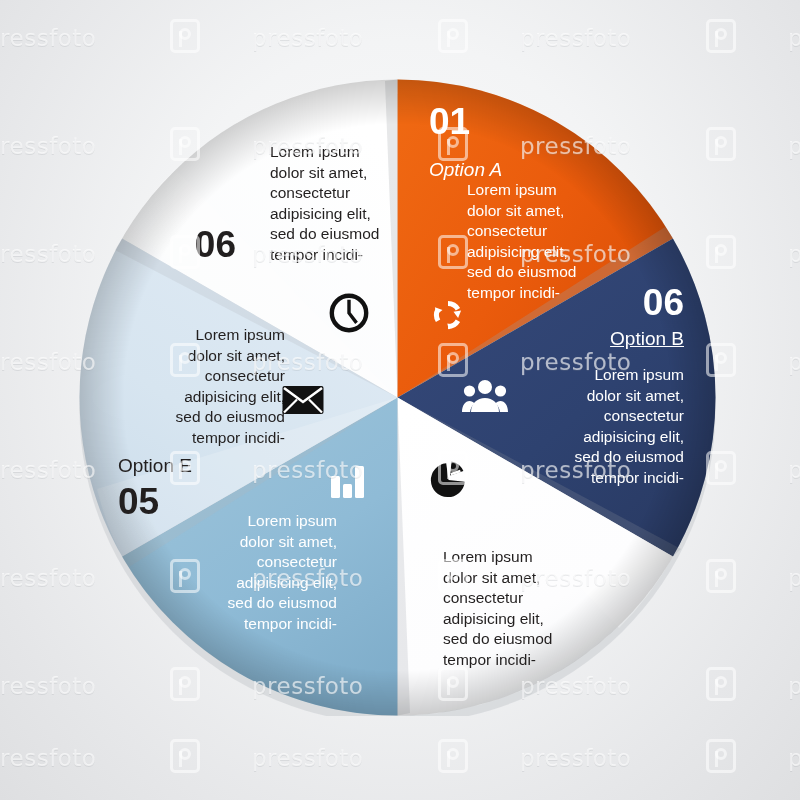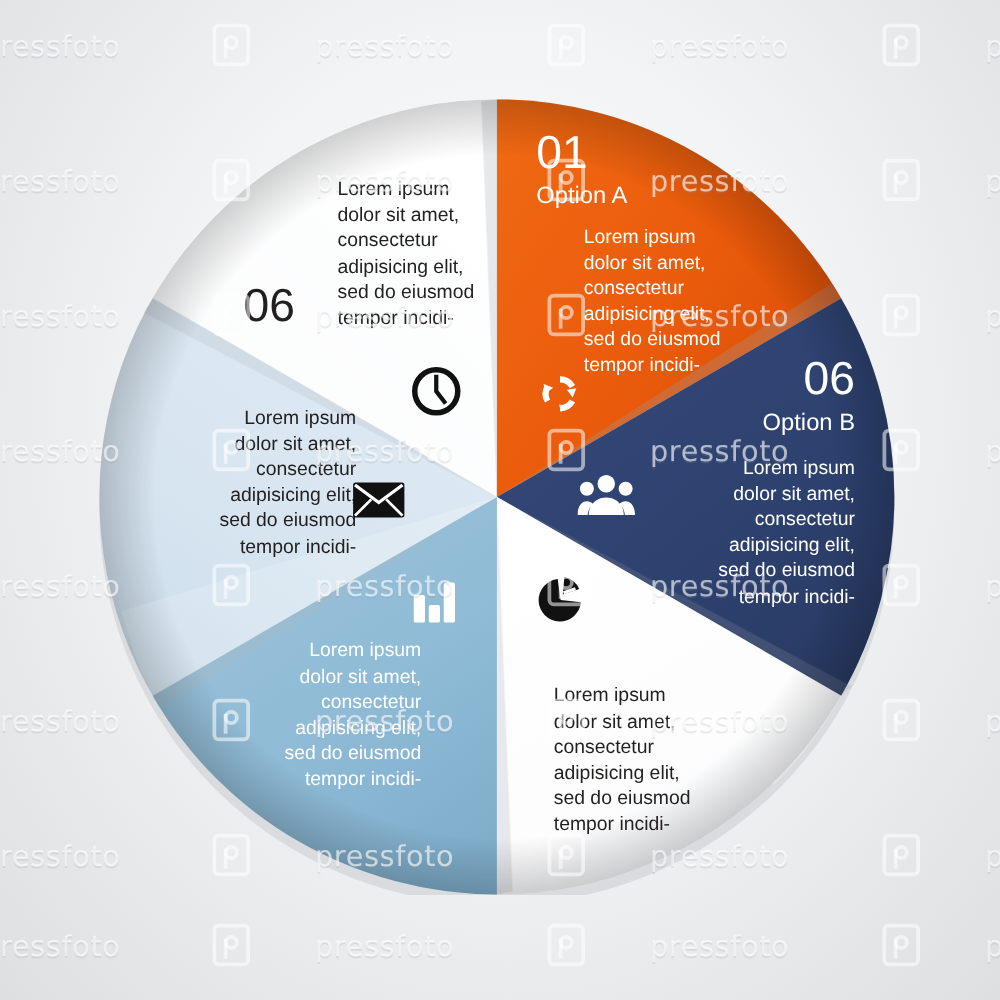--- a/index.html
+++ b/index.html
@@ -79,21 +79,21 @@
   
   #labels {
     position: absolute;
     inset: 0;
     z-index: 4;
     pointer-events: none;
   }
   .seg-block { position: absolute; }
   .num {
     font-size: 37px;
-    font-weight: 400;
+    font-weight: 700;
     line-height: 1;
     font-family: "Liberation Sans", sans-serif;
   }
   .opt {
     font-size: 19px;
     line-height: 1.2;
     font-family: "Liberation Sans", sans-serif;
   }
   .body-txt {
     font-size: 15.5px;
@@ -192,32 +192,32 @@
       </g>
 
       <circle cx="318.5" cy="318.5" r="318" fill="url(#gShadow)"></circle>
     </svg>
   </div>
 
   <div id="labels">
 
     <div class="seg-block ta-l" style="left:429px; top:103px; width:190px;">
       <div class="num light">01</div>
-      <div class="opt light" style="margin-top:6px;">Option A</div>
+      <div class="opt light" style="margin-top:19px;font-style:italic;">Option A</div>
     </div>
     <div class="seg-block ta-l body-txt light" style="left:467px; top:180px; width:175px;">Lorem ipsum
 dolor sit amet,
 consectetur
 adipisicing elit,
 sed do eiusmod
 tempor incidi-</div>
 
     <div class="seg-block ta-r" style="left:500px; top:284px; width:184px;">
       <div class="num light">06</div>
-      <div class="opt light" style="margin-top:7px;">Option B</div>
+      <div class="opt light" style="margin-top:7px;text-decoration:underline;">Option B</div>
     </div>
     <div class="seg-block ta-r body-txt light" style="left:504px; top:365px; width:180px;">Lorem ipsum
 dolor sit amet,
 consectetur
 adipisicing elit,
 sed do eiusmod
 tempor incidi-</div>
 
     <div class="seg-block ta-l body-txt dark" style="left:443px; top:547px; width:175px;">Lorem ipsum
 dolor sit amet,
@@ -226,20 +226,24 @@
 sed do eiusmod
 tempor incidi-</div>
 
     <div class="seg-block ta-r body-txt light" style="left:160px; top:511px; width:177px;">Lorem ipsum
 dolor sit amet,
 consectetur
 adipisicing elit,
 sed do eiusmod
 tempor incidi-</div>
 
+    <div class="seg-block ta-l" style="left:118px; top:455px; width:160px;">
+      <div class="opt dark">Option E</div>
+      <div class="num dark" style="margin-top:5px;">05</div>
+    </div>
     <div class="seg-block ta-r body-txt dark" style="left:113px; top:325px; width:172px;">Lorem ipsum
 dolor sit amet,
 consectetur
 adipisicing elit,
 sed do eiusmod
 tempor incidi-</div>
 
     <div class="seg-block ta-r" style="left:98px; top:205px; width:138px;">
       <div class="num dark" style="margin-top:21px;">06</div>
     </div>

